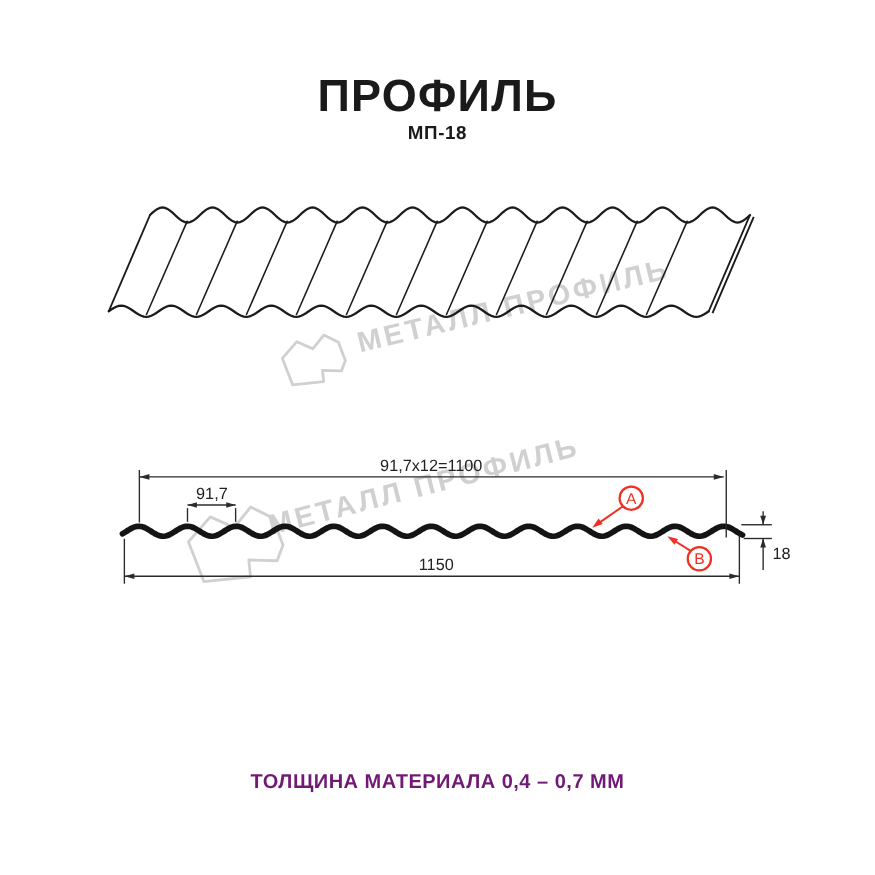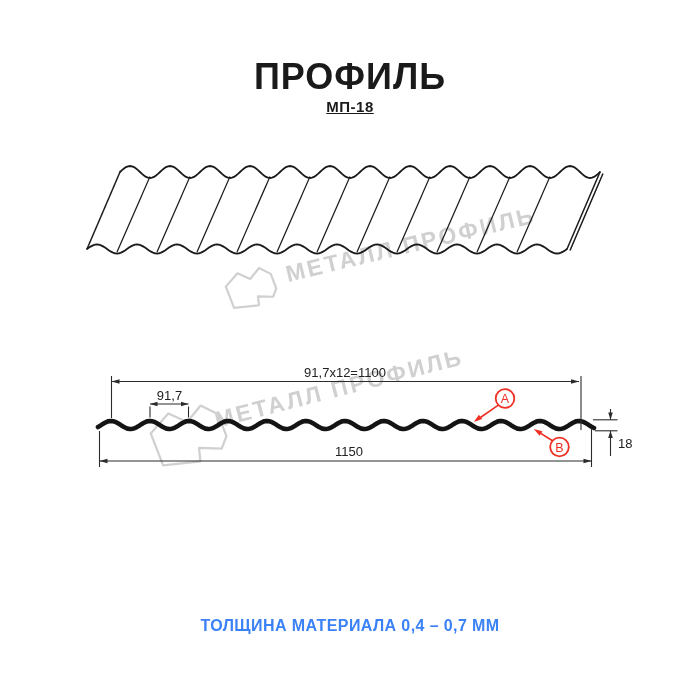--- a/index.html
+++ b/index.html
@@ -7,25 +7,25 @@
     width:700px;height:700px;background:#ffffff;overflow:hidden;
     font-family:"Liberation Sans",sans-serif;
   }
   .stage{position:relative;width:700px;height:700px;background:#fff;}
   .title{
     position:absolute;top:56px;left:0;width:700px;text-align:center;
     font-size:36px;font-weight:800;letter-spacing:1px;color:#1a1a1a;
   }
   .subtitle{
     position:absolute;top:98px;left:0;width:700px;text-align:center;
-    font-size:15px;font-weight:700;letter-spacing:0.5px;color:#1a1a1a;text-decoration:underline;
+    font-size:15px;font-weight:700;letter-spacing:0.5px;color:#1a1a1a;
   }
   .footer{
     position:absolute;top:617px;left:0;width:700px;text-align:center;
-    font-size:16px;font-weight:700;letter-spacing:0.4px;color:#3b82f6;
+    font-size:16px;font-weight:700;letter-spacing:0.4px;color:#701a75;
   }
   svg{position:absolute;top:0;left:0;}
   .dim-text{font-family:"Liberation Sans",sans-serif;font-size:13px;fill:#222;}
   .red-text{font-family:"Liberation Sans",sans-serif;font-size:12.5px;fill:#ee3124;}
   .wm-text{font-family:"Liberation Sans",sans-serif;font-size:23px;font-weight:700;fill:#d0d0d0;letter-spacing:2.5px;}
 </style>
 </head>
 <body>
 
 <div class="stage">

